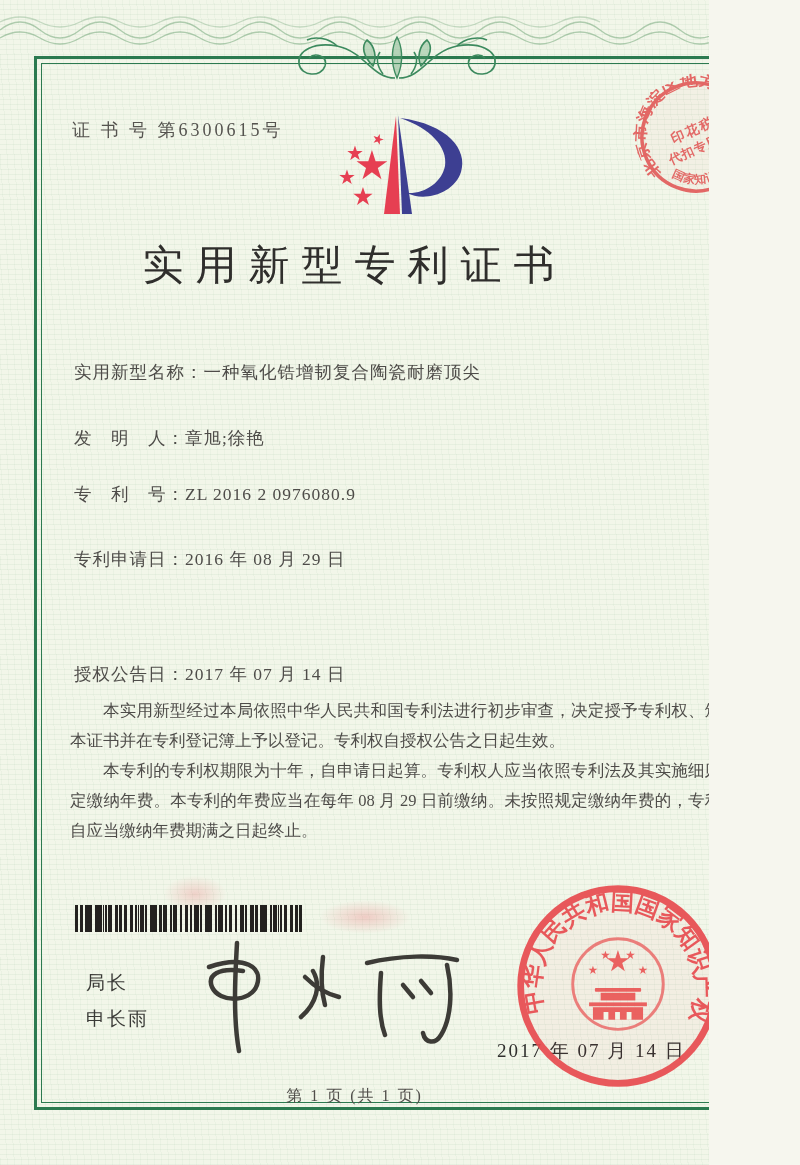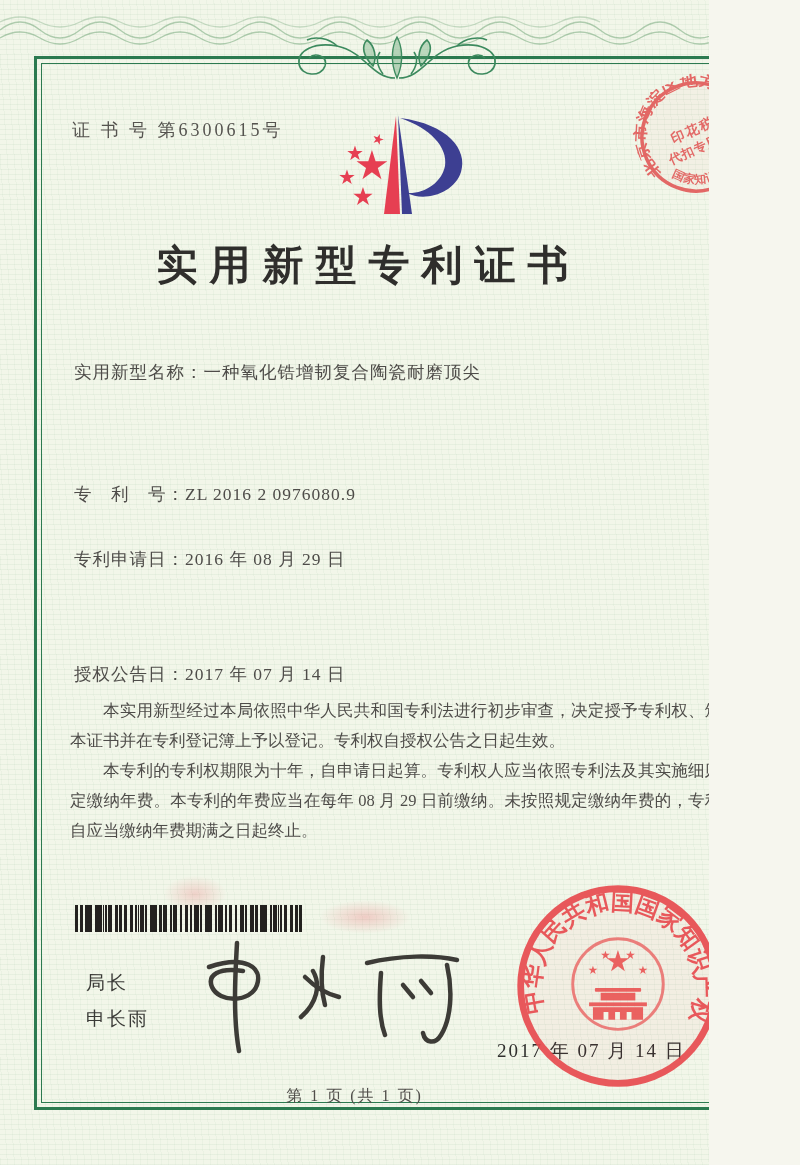--- a/index.html
+++ b/index.html
@@ -12,22 +12,22 @@
       repeating-linear-gradient(86deg, rgba(130,180,140,0.07) 0 1px, rgba(0,0,0,0) 1px 7px);
   }
   .frame{position:absolute;left:34px;top:56px;width:730px;height:1048px;border:3px solid #2c7a50;z-index:1;}
   .frame-inner{position:absolute;inset:4px;border:1px solid #2c7a50;}
   .lace-top{position:absolute;left:0;top:2px;z-index:0;}
   .ornament-top{position:absolute;left:277px;top:32px;z-index:2;}
   .ornament-br{position:absolute;left:712px;top:1028px;z-index:2;}
   .cert-no{position:absolute;left:72px;top:118px;font-size:18px;letter-spacing:3px;color:#55534f;z-index:2;}
   .logo{position:absolute;left:322px;top:110px;z-index:2;}
   .tax-seal{position:absolute;left:636px;top:77px;z-index:3;transform:rotate(-24deg);opacity:.82;}
-  .title{position:absolute;left:14px;top:238px;width:100%;margin:0;text-align:center;
-    font-size:41px;font-weight:bold;letter-spacing:12px;color:#2f2e2c;z-index:2;}
+  .title{position:absolute;left:0;top:238px;width:100%;margin:0;text-align:center;
+    font-size:41px;font-weight:normal;letter-spacing:12px;color:#2f2e2c;z-index:2;}
   .field{position:absolute;left:74px;font-size:17.5px;letter-spacing:1px;color:#4e4c49;z-index:2;white-space:nowrap;}
   .f-name{top:360px;} .f-inventor{top:426px;} .f-patno{top:482px;}
   .f-appdate{top:547px;} .f-owner{top:607px;} .f-grantdate{top:662px;}
   .paras{position:absolute;left:70px;top:696px;width:668px;z-index:2;color:#4e4c49;
     font-size:16.5px;line-height:30px;text-align:justify;}
   .paras p{margin:0;text-indent:2em;}
   .barcode{position:absolute;left:75px;top:905px;width:228px;height:27px;z-index:2;
     background-image:
       repeating-linear-gradient(90deg,#23211f 0 2px,rgba(0,0,0,0) 2px 5px),
       repeating-linear-gradient(90deg,#23211f 0 1px,rgba(0,0,0,0) 1px 7px),
@@ -108,20 +108,21 @@
     <text class="seal-text" fill="#e04a4a" font-size="11.5">
       <textPath href="#tax-bottom" startOffset="0" textLength="84" lengthAdjust="spacingAndGlyphs">国家知识产权局</textPath>
     </text>
     <text class="seal-text" x="60" y="57" text-anchor="middle" fill="#e04a4a" font-size="13.5" letter-spacing="2">印花税</text>
     <text class="seal-text" x="60" y="75" text-anchor="middle" fill="#e04a4a" font-size="12.5" letter-spacing="1">代扣专用章</text>
   </svg>
 
   <h1 class="title">实用新型专利证书</h1>
 
   <div class="field f-name"><span>实用新型名称：</span><span>一种氧化锆增韧复合陶瓷耐磨顶尖</span></div>
+  <div class="field f-inventor"><span>发　明　人：</span><span>章旭;徐艳</span></div>
   <div class="field f-patno"><span>专　利　号：</span><span>ZL 2016 2 0976080.9</span></div>
   <div class="field f-appdate"><span>专利申请日：</span><span>2016 年 08 月 29 日</span></div>
   <div class="field f-grantdate"><span>授权公告日：</span><span>2017 年 07 月 14 日</span></div>
 
   <div class="paras">
     <p>本实用新型经过本局依照中华人民共和国专利法进行初步审查，决定授予专利权、颁发本证书并在专利登记簿上予以登记。专利权自授权公告之日起生效。</p>
     <p>本专利的专利权期限为十年，自申请日起算。专利权人应当依照专利法及其实施细则规定缴纳年费。本专利的年费应当在每年 08 月 29 日前缴纳。未按照规定缴纳年费的，专利权自应当缴纳年费期满之日起终止。</p>
   </div>
 
   <div class="smudge smudge1"></div>

